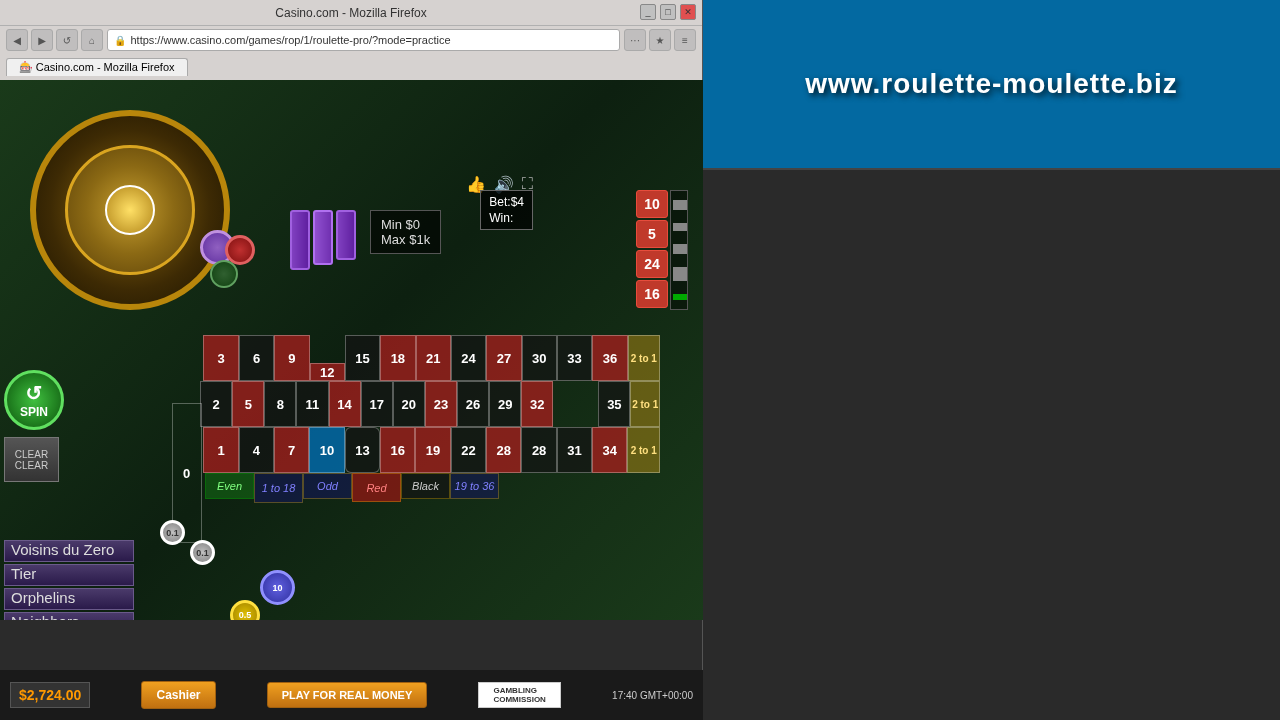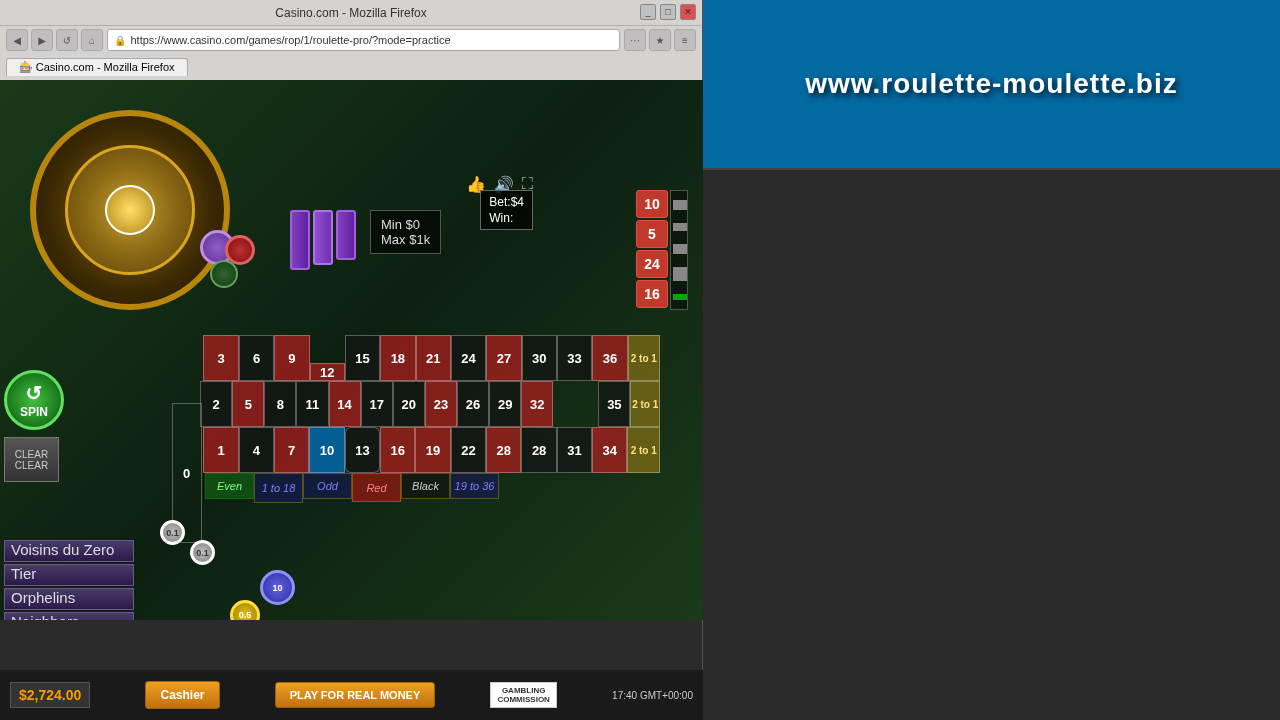--- a/index.html
+++ b/index.html
@@ -196,24 +196,23 @@
     .bottom-btn {
       padding: 6px 14px;
       border-radius: 4px;
       cursor: pointer;
       font-size: 12px;
       font-weight: bold;
     }
 
     #gambling-commission {
       background: white;
-      padding: 3px 6px;
+      padding: 3px 14px;
       font-size: 9px;
       color: #333;
-      text-align: center;
       border: 1px solid #ccc;
     }
 
     #time-display {
       color: #ccc;
       font-size: 10px;
     }
 
     
     #left-sidebar {

